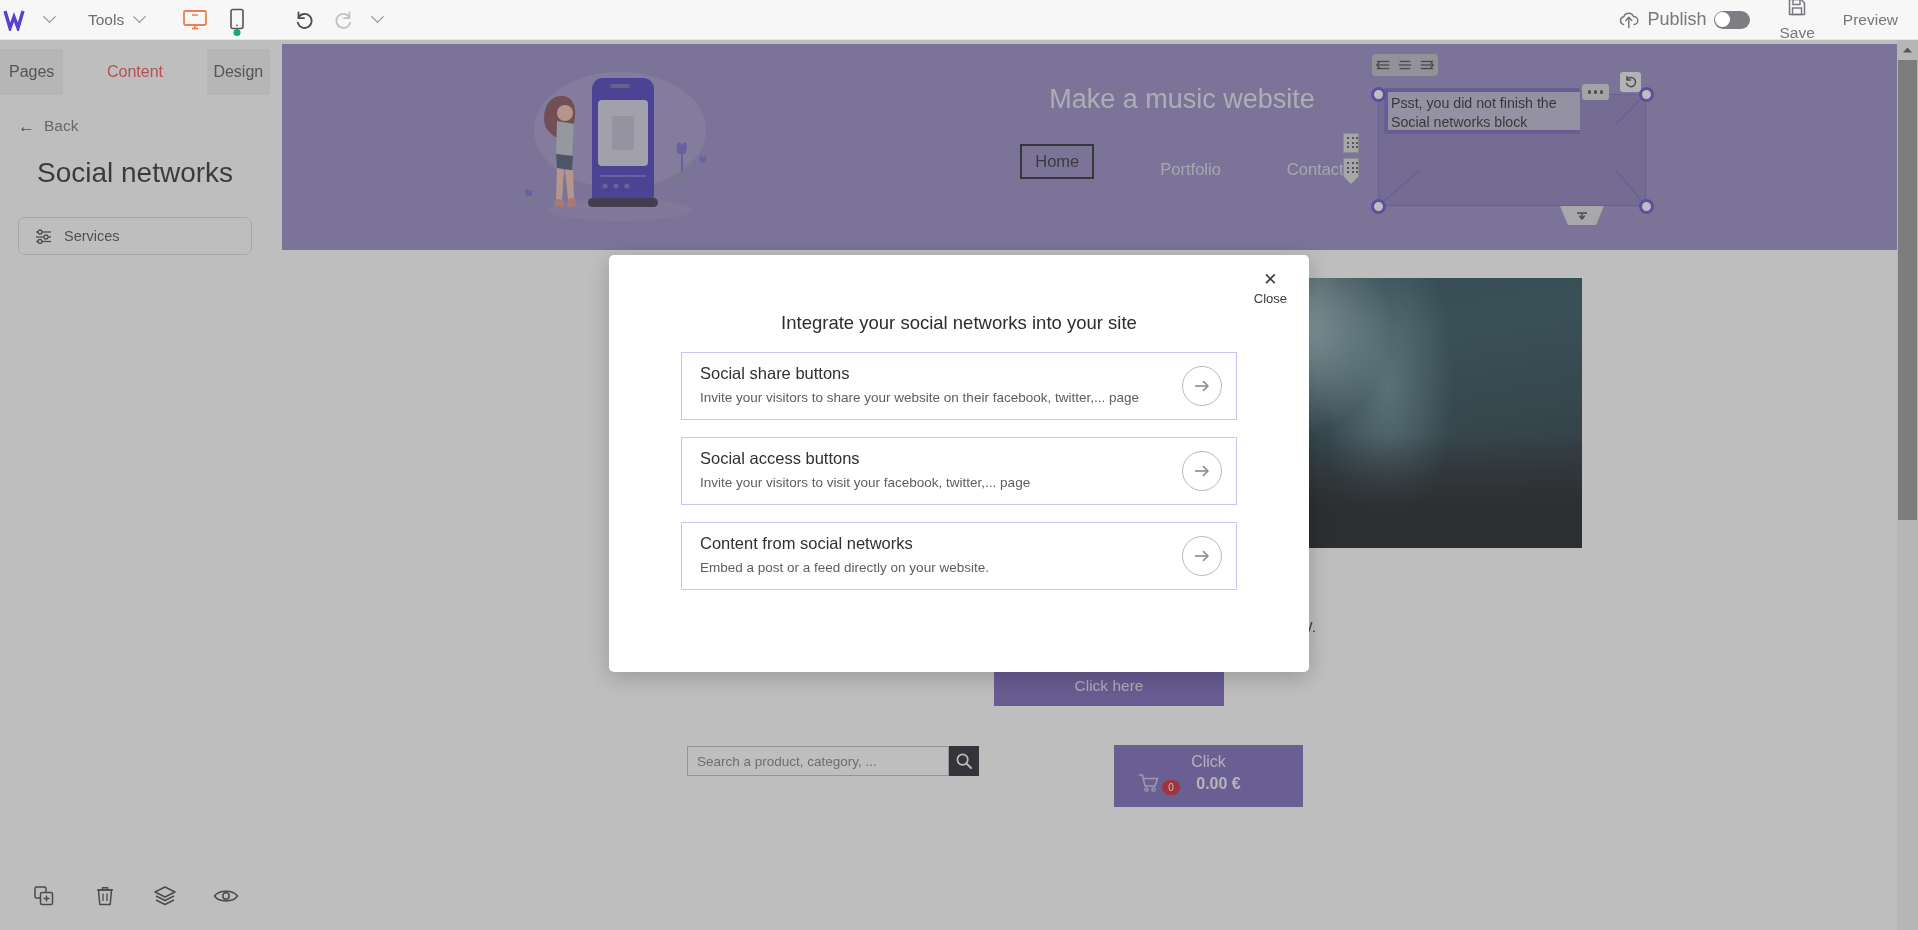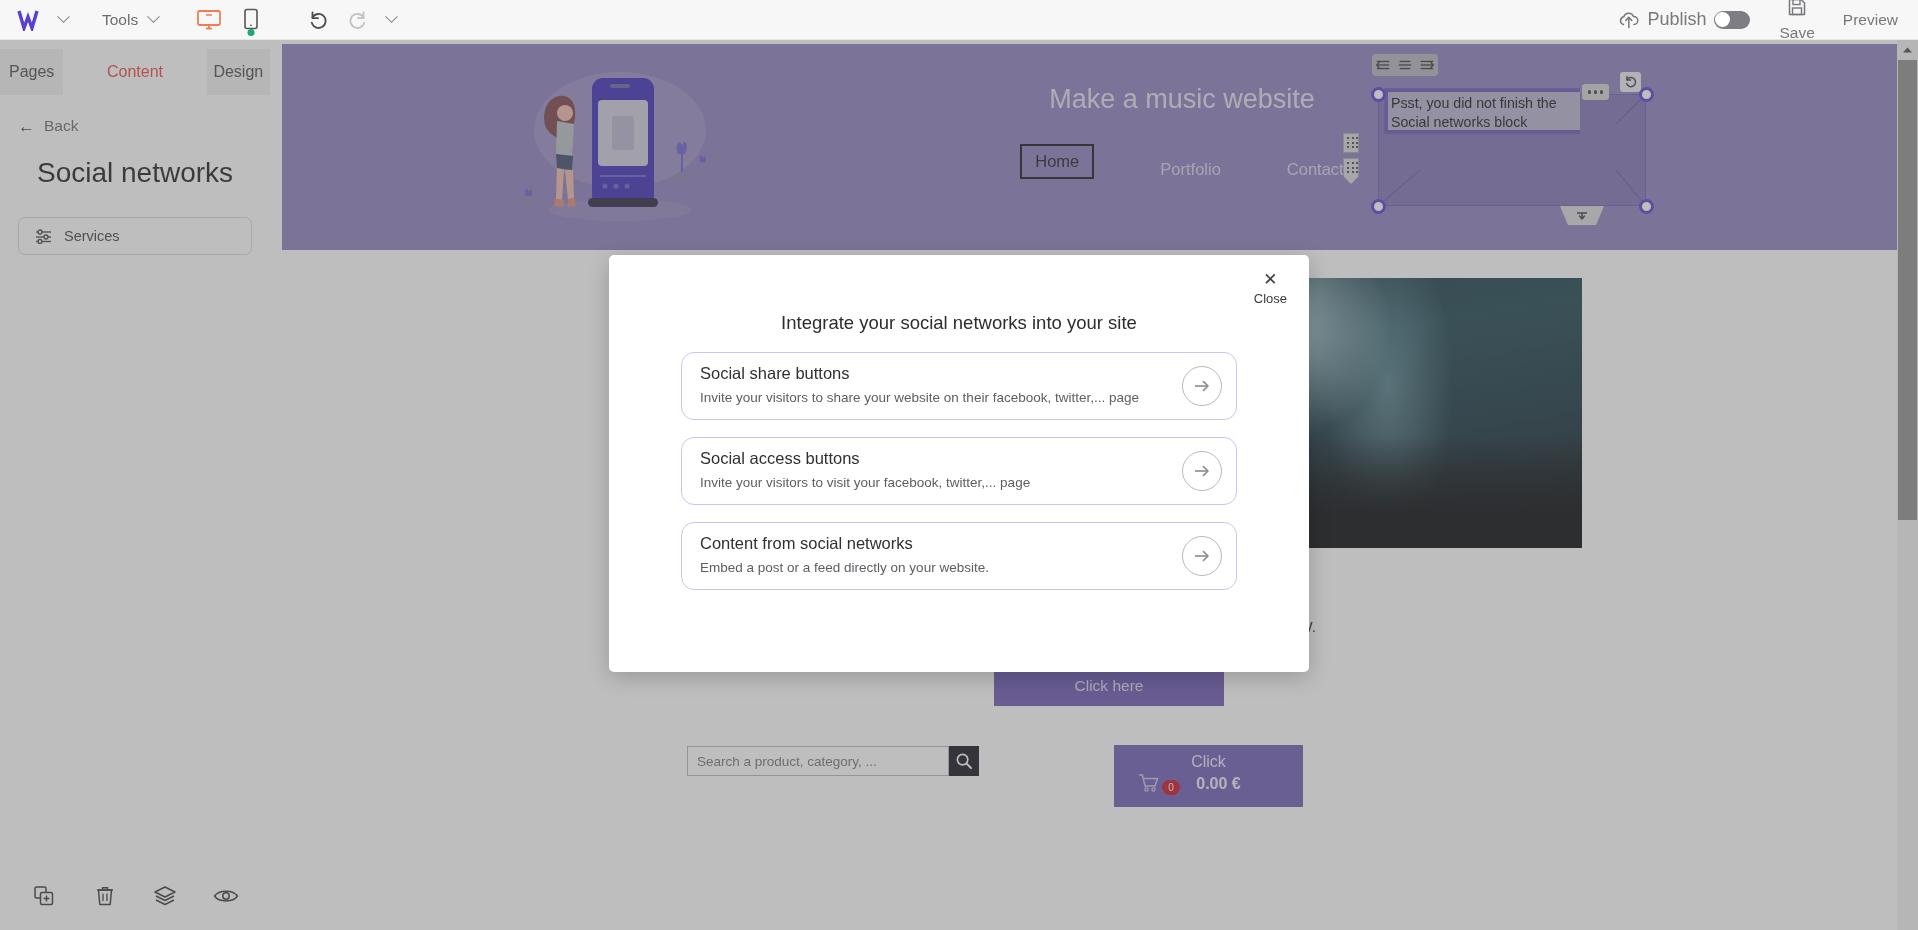--- a/index.html
+++ b/index.html
@@ -11,21 +11,21 @@
   }
 
   
   #topbar {
     position: absolute; left: 0; top: 0; width: 1918px; height: 40px;
     background: #f7f7f8;
     border-bottom: 1px solid #e6e6e8;
     display: flex; align-items: center;
     z-index: 60;
   }
-  .tb-left { display: flex; align-items: center; padding-left: 14px; gap: 0px; }
+  .tb-left { display: flex; align-items: center; gap: 0px; }
   .tb-right { margin-left: auto; display: flex; align-items: center; padding-right: 20px; gap: 0; }
 
   .logo-w { width: 36px; height: 26px; display: flex; align-items: center; justify-content: center; }
   .chev {
     width: 26px; height: 26px; display: flex; align-items: center; justify-content: center;
     cursor: pointer;
   }
   .chev::after {
     content: ""; width: 8px; height: 8px;
     border-right: 1.6px solid #8a8a8e; border-bottom: 1.6px solid #8a8a8e;
@@ -249,21 +249,21 @@
   }
   .close-x { font-size: 17px; color: #404045; line-height: 14px; }
   .close-lbl { font-size: 13px; color: #3a3a3f; margin-top: 4px; }
   .modal-title {
     text-align: center; font-size: 18.5px; color: #2c2c31;
     padding-top: 57px;
   }
   .cards { margin-top: 18px; padding: 0 10px; }
   .card {
     position: relative; margin: 0 auto 17px auto; width: 556px; height: 68px;
-    border: 1px solid #ccc4f0; border-radius: 13px; background: #fff; cursor: pointer;
+    border: 1px solid #ccc4f0; border-radius: 0; background: #fff; cursor: pointer;
   }
   .card-title { font-size: 16.5px; color: #303035; padding: 11px 0 0 18px; }
   .card-desc  { font-size: 13.5px; color: #5d5d63; padding: 7px 0 0 18px; }
   .card-arrow {
     position: absolute; right: 14px; top: 50%; transform: translateY(-50%);
     width: 40px; height: 40px; border-radius: 50%; border: 1px solid #b9b9bf;
     display: flex; align-items: center; justify-content: center;
   }
 
   

